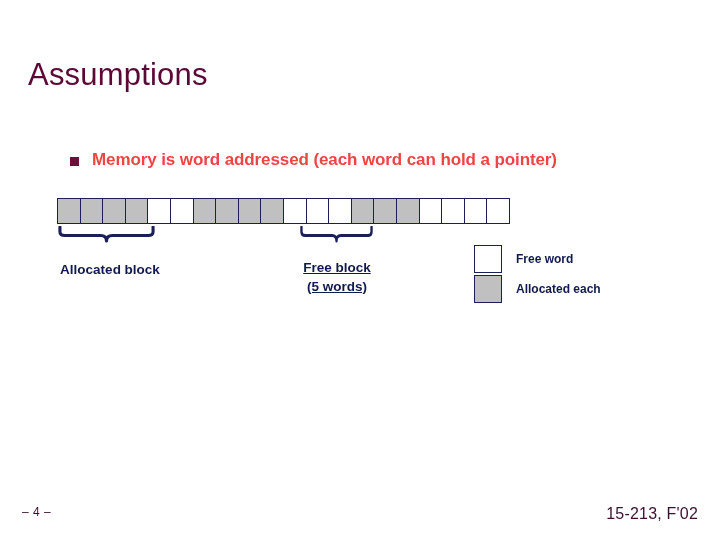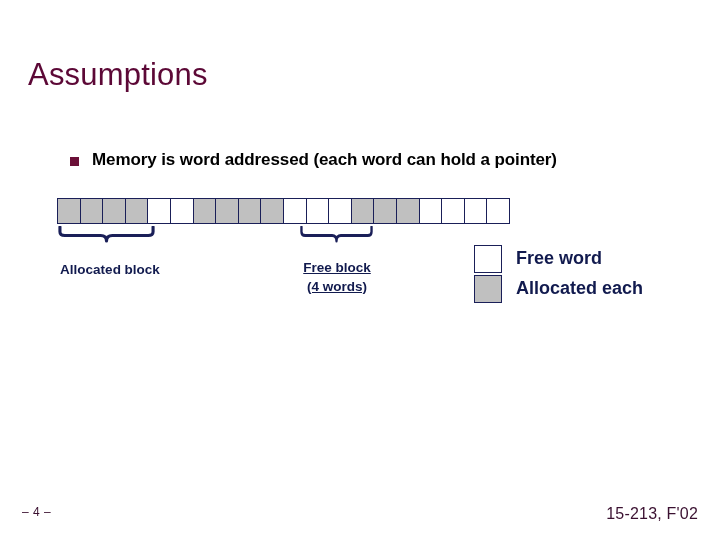--- a/index.html
+++ b/index.html
@@ -45,21 +45,21 @@
     height: 9px;
     background: #6b1038;
     margin-right: 13px;
     flex: none;
     position: relative;
     top: 1px;
   }
   #bullet-text {
     font-size: 17px;
     font-weight: bold;
-    color: #000000;
+    color: #ef4444;
     white-space: nowrap;
     letter-spacing: -0.1px;
   }
 
   
   #memory-strip {
     position: absolute;
     left: 57px;
     top: 198px;
     height: 26px;
@@ -121,21 +121,21 @@
     width: 28px;
     height: 28px;
     box-sizing: border-box;
     border: 1.6px solid #1a1f58;
     flex: none;
   }
   .legend-swatch.free { background: #ffffff; }
   .legend-swatch.allocated { background: #c0c0c0; }
   .legend-label {
     margin-left: 14px;
-    font-size: 18px;
+    font-size: 12px;
     font-weight: bold;
     color: #111a4e;
     white-space: nowrap;
   }
 
   
   #footer-page {
     position: absolute;
     left: 22px;
     top: 505px;
@@ -198,21 +198,21 @@
       <path d="M2,1 L2,6 Q2,10 7,10 L44,10 Q50,10 50,16 Q50,10 56,10 L93,10 Q98,10 98,6 L98,1" fill="none" stroke="#1a1f58" stroke-width="3.2" stroke-linecap="round" stroke-linejoin="round"></path>
     </svg>
   </div>
 
   <div class="block-caption" id="caption-allocated">
     <div>Allocated block</div>
   </div>
 
   <div class="block-caption" id="caption-free">
     <div>Free block</div>
-    <div>(4 words)</div>
+    <div>(5 words)</div>
   </div>
 
   <div id="legend">
       <div class="legend-row">
         <span class="legend-swatch free"></span>
         <span class="legend-label">Free word</span>
       </div>
       <div class="legend-row">
         <span class="legend-swatch allocated"></span>
         <span class="legend-label">Allocated each</span>

